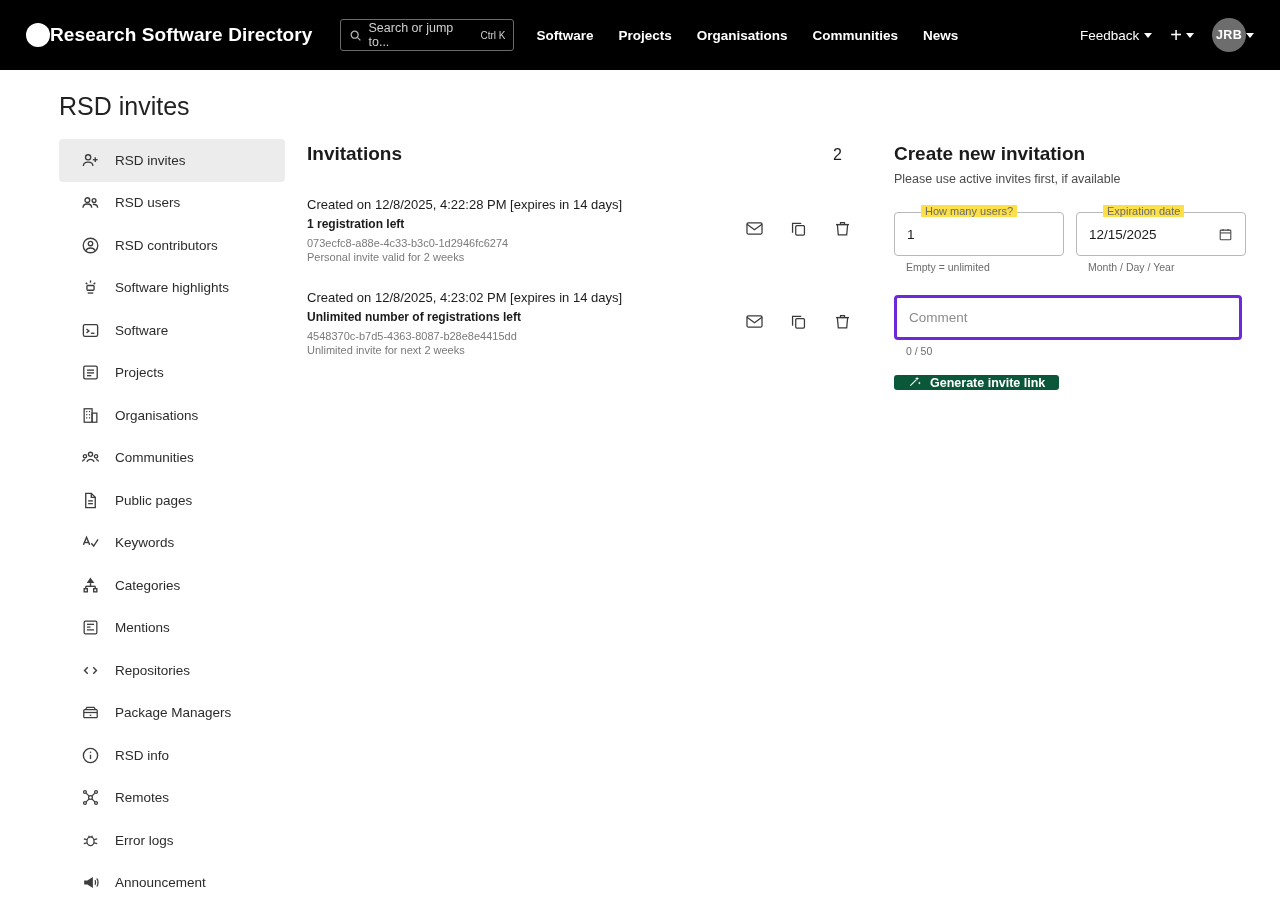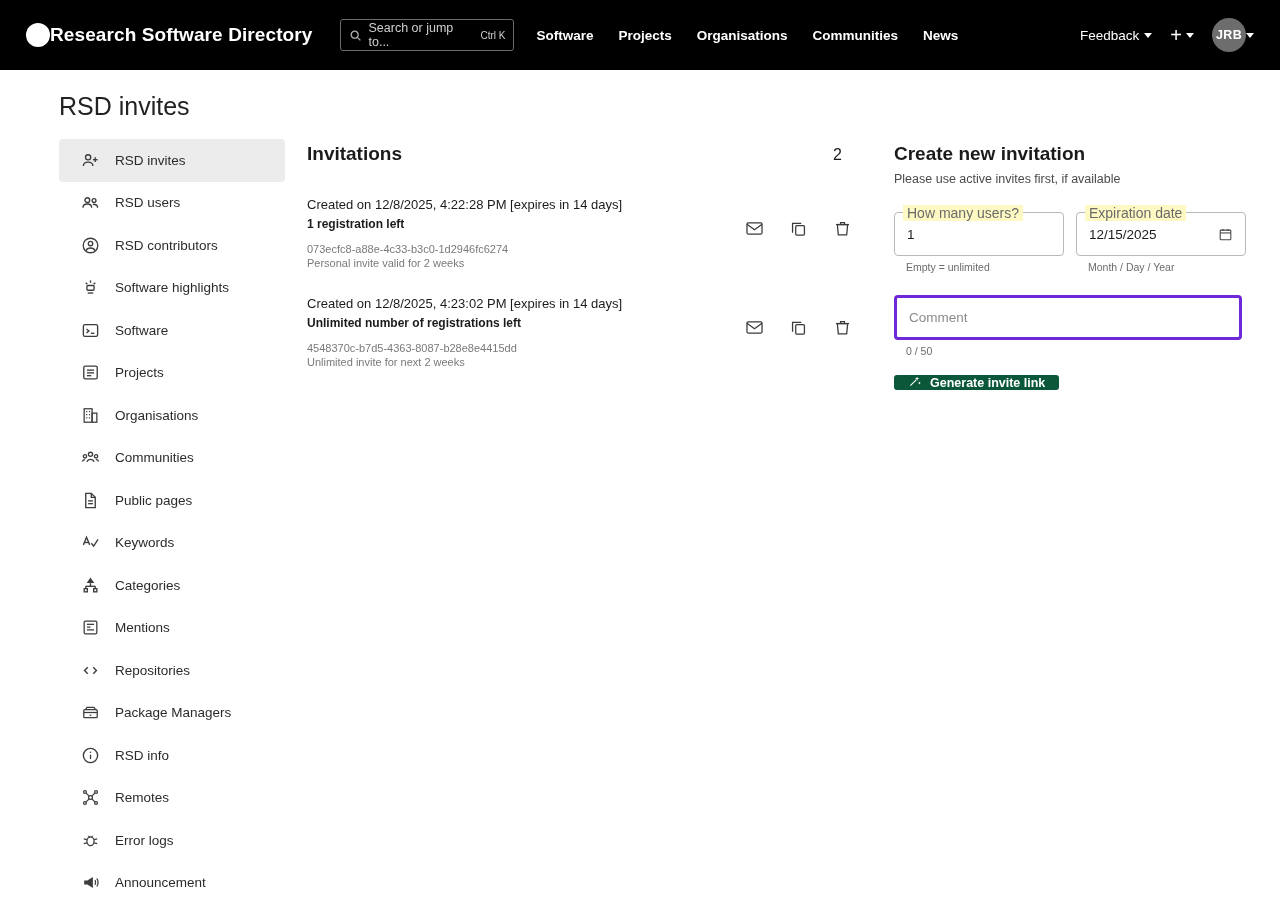--- a/index.html
+++ b/index.html
@@ -176,21 +176,21 @@
   }
   .inv-sub {
     font-size: 12px;
     font-weight: 700;
     color: #1b1b1b;
     margin-top: 5px;
   }
   .inv-id {
     font-size: 11px;
     color: #7a7a7a;
-    margin-top: 12px;
+    margin-top: 6px;
   }
   .inv-note {
     font-size: 11px;
     color: #7a7a7a;
     margin-top: 2px;
   }
   .inv-actions {
     display: flex;
     align-items: center;
     gap: 25px;
@@ -232,24 +232,24 @@
     align-items: center;
     padding: 0 12px;
     font-size: 13.5px;
     color: #1b1b1b;
     background: #fff;
     justify-content: space-between;
   }
   .fld-legend {
     position: absolute;
     top: -7px;
-    left: 9px;
-    background: #fef9c3;
+    left: 27px;
+    background: #fde047;
     padding: 0 4px;
-    font-size: 14px;
+    font-size: 11px;
     color: #6b6b6b;
   }
   .fld-help {
     font-size: 10.5px;
     color: #6b6b6b;
     margin-top: 5px;
     margin-left: 12px;
   }
   .cal-ico { color: #444; display: flex; }
   .comment-box {

